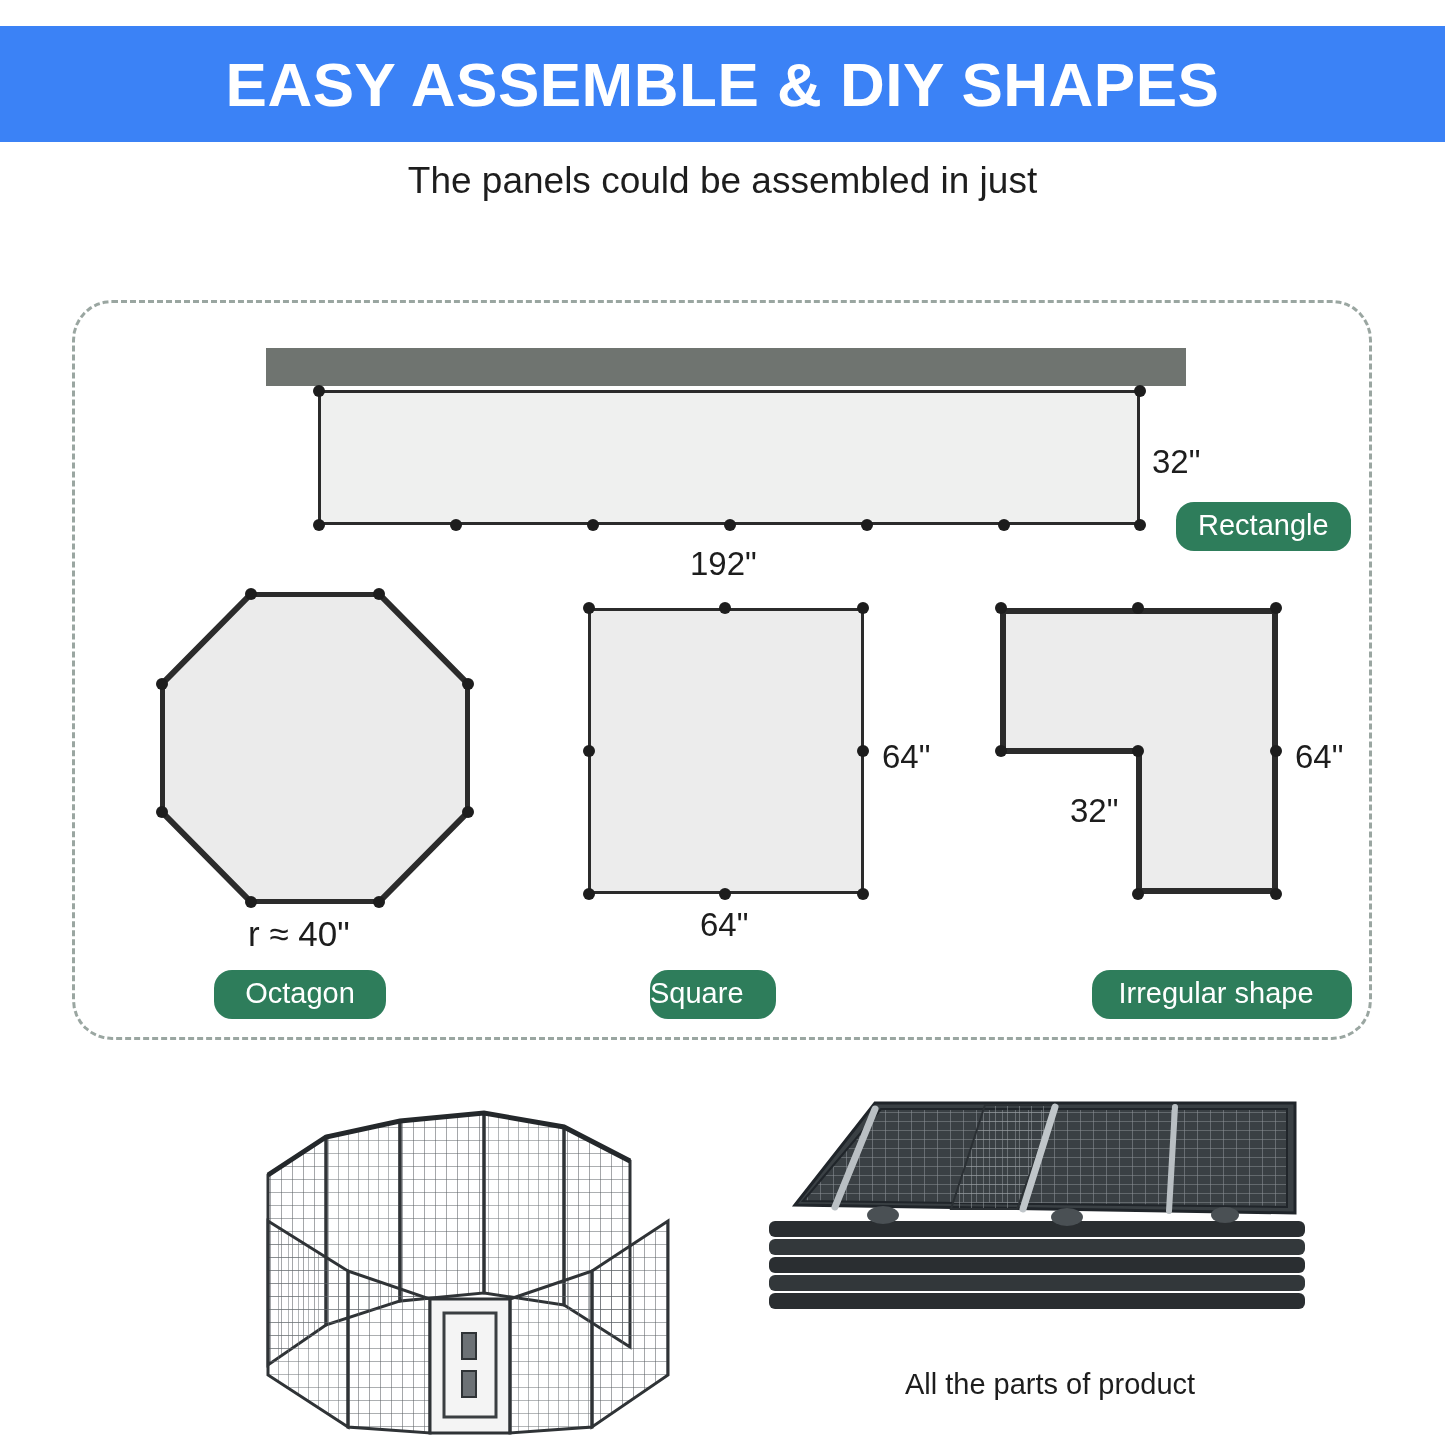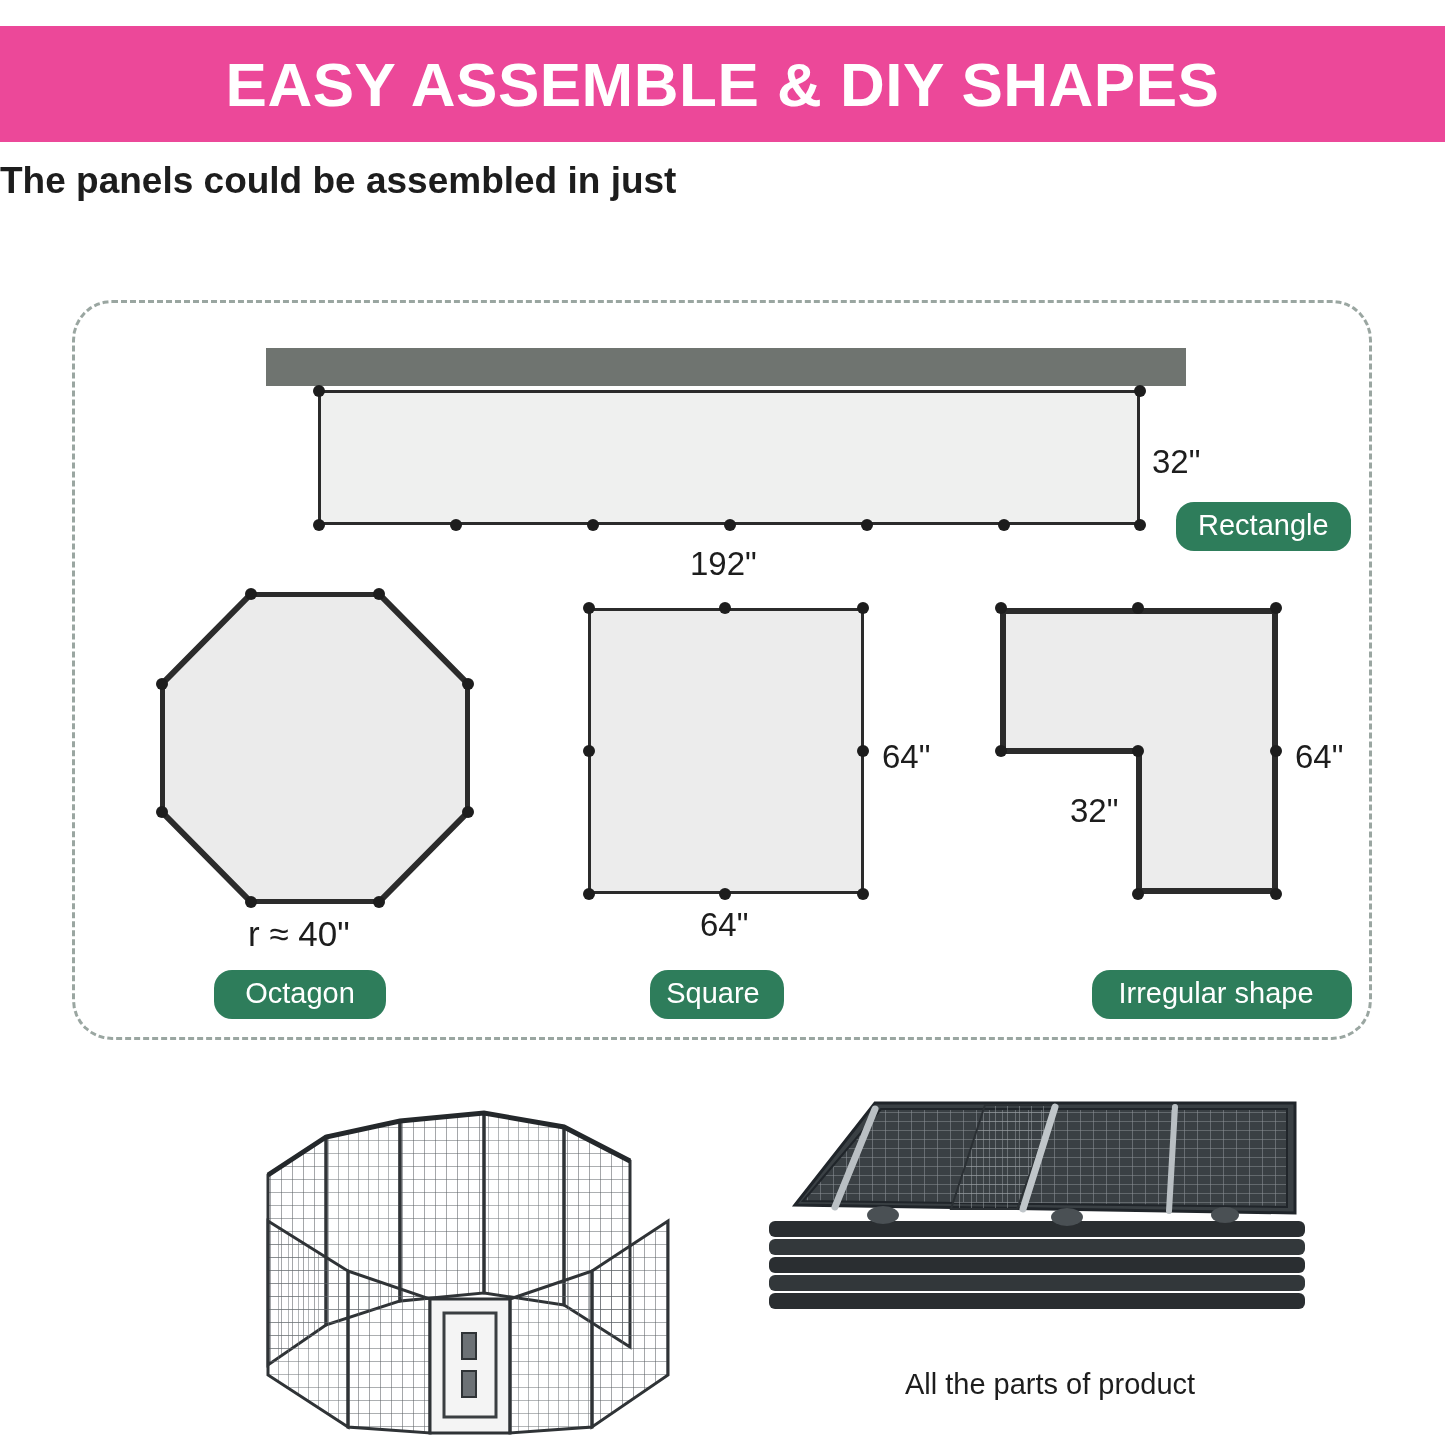--- a/index.html
+++ b/index.html
@@ -16,44 +16,43 @@
     overflow: hidden;
   }
 
   
   .banner {
     position: absolute;
     left: 0;
     top: 26px;
     width: 1445px;
     height: 116px;
-    background: #ec4899;
+    background: #3b82f6;
     display: flex;
     align-items: center;
     justify-content: center;
   }
   .banner-title {
     color: #ffffff;
     font-size: 62px;
     font-weight: bold;
     letter-spacing: 0.5px;
     white-space: nowrap;
   }
 
   
   .subtitle {
     position: absolute;
     top: 152px;
     left: 0;
     width: 1445px;
-    text-align: left;
+    text-align: center;
     font-size: 37px;
     line-height: 1.55;
     color: #1d1d1d;
-    font-weight: bold;
   }
 
   
   .dashed-panel {
     position: absolute;
     left: 72px;
     top: 300px;
     width: 1300px;
     height: 740px;
     border: 3px dashed #9aa6a1;
@@ -207,21 +206,21 @@
   <div class="node" style="left:719px; top:602px;"></div>
   <div class="node" style="left:857px; top:602px;"></div>
   <div class="node" style="left:583px; top:745px;"></div>
   <div class="node" style="left:857px; top:745px;"></div>
   <div class="node" style="left:583px; top:888px;"></div>
   <div class="node" style="left:719px; top:888px;"></div>
   <div class="node" style="left:857px; top:888px;"></div>
 
   <div class="dim-label" style="left:882px; top:738px;">64"</div>
   <div class="dim-label" style="left:700px; top:906px;">64"</div>
-  <div class="tag" style="left:650px; top:970px; width:126px; text-align:center; padding-left:0; padding-right:8px;">Square</div>
+  <div class="tag" style="left:650px; top:970px; width:126px; padding-left:0; padding-right:0;">Square</div>
 </div>
 
 <div>
   <div class="lshape-wrap">
     <div class="lshape-fill"></div>
     <svg width="278" height="286" viewBox="0 0 278 286" style="position:absolute; left:0; top:0;">
       <polygon points="3,3 275,3 275,283 139,283 139,143 3,143" fill="none" stroke="#2b2b2b" stroke-width="6"></polygon>
     </svg>
   </div>
   <div class="node" style="left:995px; top:602px;"></div>

